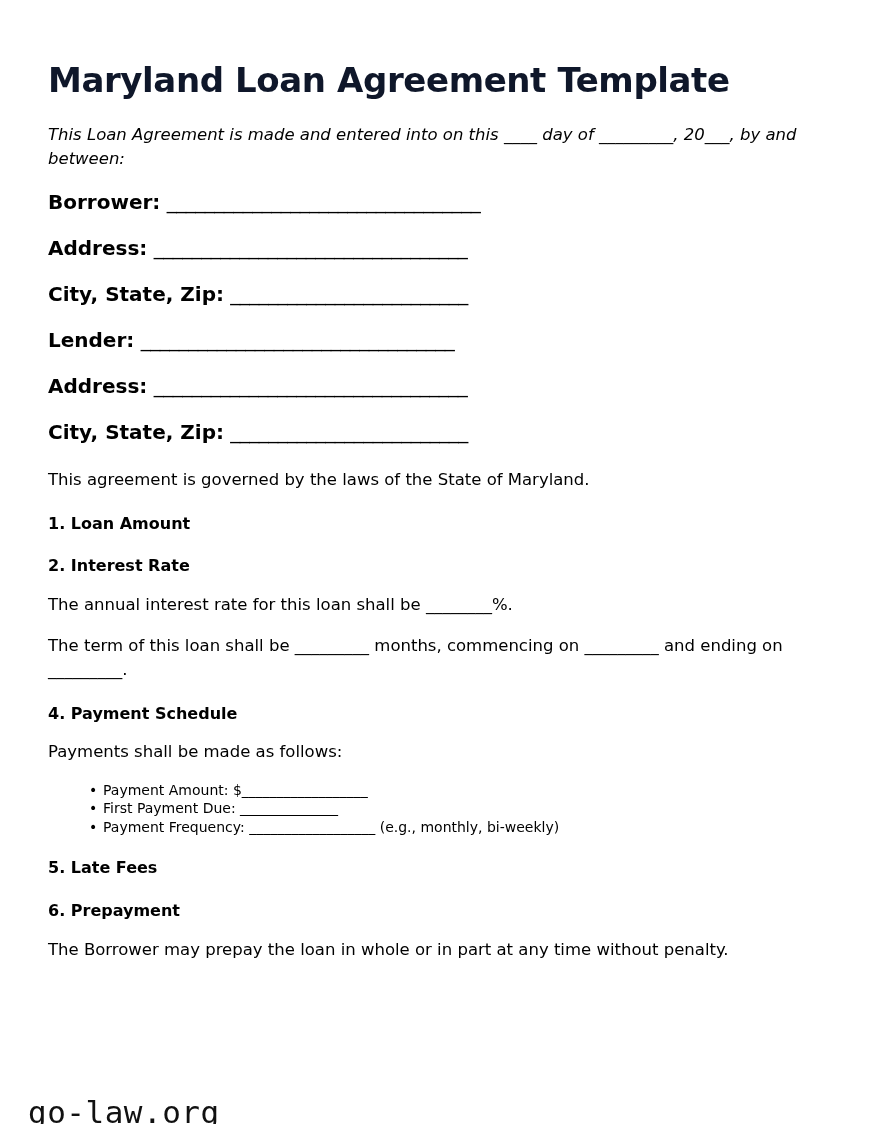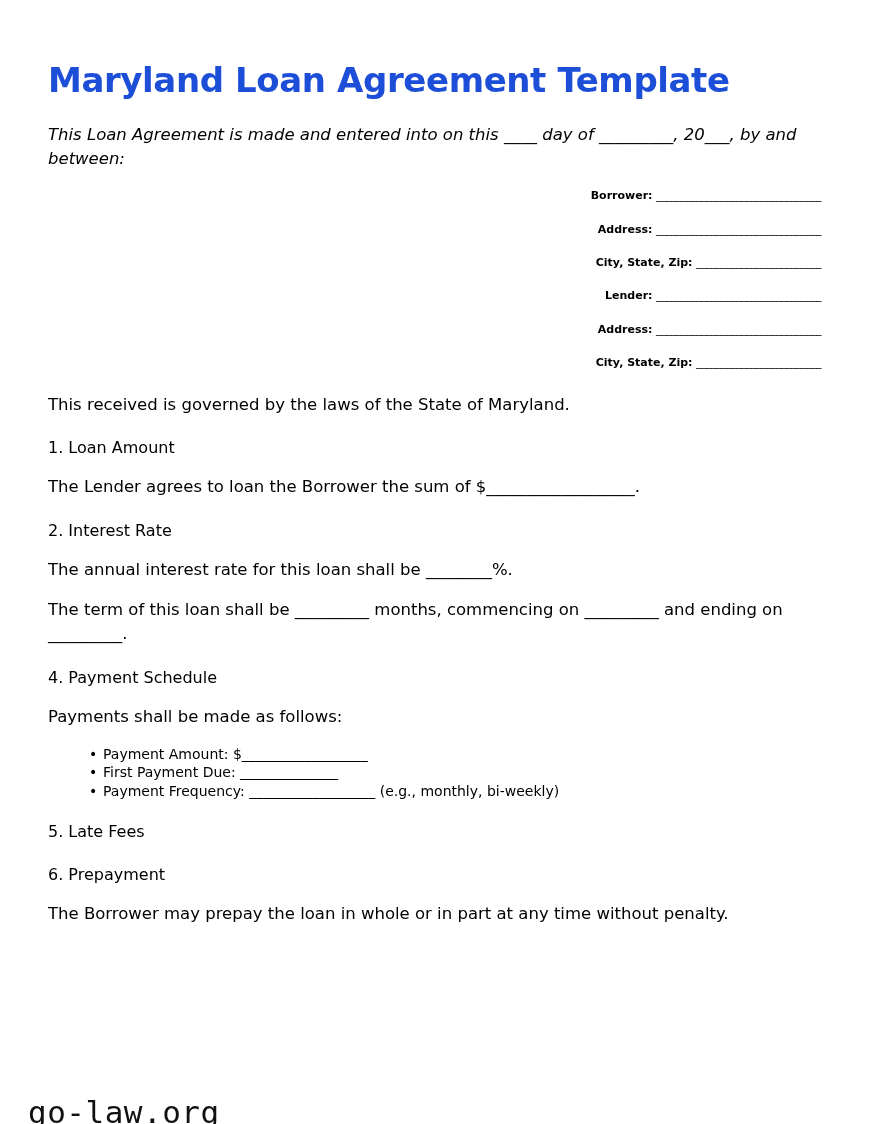--- a/index.html
+++ b/index.html
@@ -26,41 +26,40 @@
     box-sizing: border-box;
     padding: 48px 48px 0 48px;
   }
 
   .doc-title {
     font-size: 34px;
     font-weight: bold;
     letter-spacing: -0.4px;
     line-height: 1.1;
     margin: 14px 0 0 0;
-    color: #1d4ed8;
+    color: #0f172a;
   }
 
   .intro {
     font-size: 16.5px;
     line-height: 1.42;
     margin-top: 24px;
     max-width: 775px;
     font-style: italic;
   }
 
   .party-block {
     margin-top: 18px;
   }
 
   .field-line {
-    font-size: 11px;
+    font-size: 20px;
     line-height: 1.4;
     margin-top: 18px;
     white-space: nowrap;
-    text-align: right;
   }
   .field-line .lbl {
     font-weight: bold;
   }
   .field-line .blank {
     font-weight: normal;
     letter-spacing: -0.5px;
   }
 
   .plain-and {
@@ -70,21 +69,21 @@
   }
 
   .governing {
     font-size: 16.5px;
     line-height: 1.42;
     margin-top: 22px;
   }
 
   .sec-heading {
     font-size: 16px;
-    font-weight: normal;
+    font-weight: bold;
     line-height: 1.3;
     margin-top: 22px;
   }
 
   .sec-body {
     font-size: 16.5px;
     line-height: 1.45;
     margin-top: 16px;
     max-width: 780px;
   }
@@ -152,24 +151,23 @@
     <div class="field-line">
       <span class="lbl">Address:</span>
       <span class="blank">_________________________________</span>
     </div>
     <div class="field-line">
       <span class="lbl">City, State, Zip:</span>
       <span class="blank">_________________________</span>
     </div>
   </div>
 
-  <p class="governing">This received is governed by the laws of the State of Maryland.</p>
+  <p class="governing">This agreement is governed by the laws of the State of Maryland.</p>
 
   <h2 class="sec-heading">1. Loan Amount</h2>
-  <p class="sec-body">The Lender agrees to loan the Borrower the sum of $__________________.</p>
 
   <h2 class="sec-heading">2. Interest Rate</h2>
   <p class="sec-body">The annual interest rate for this loan shall be ________%.</p>
 
   <p class="sec-body">The term of this loan shall be _________ months, commencing on _________ and ending on _________.</p>
 
   <h2 class="sec-heading">4. Payment Schedule</h2>
   <p class="sec-body">Payments shall be made as follows:</p>
   <ul class="payment-list">
     <li>Payment Amount: $__________________</li>

